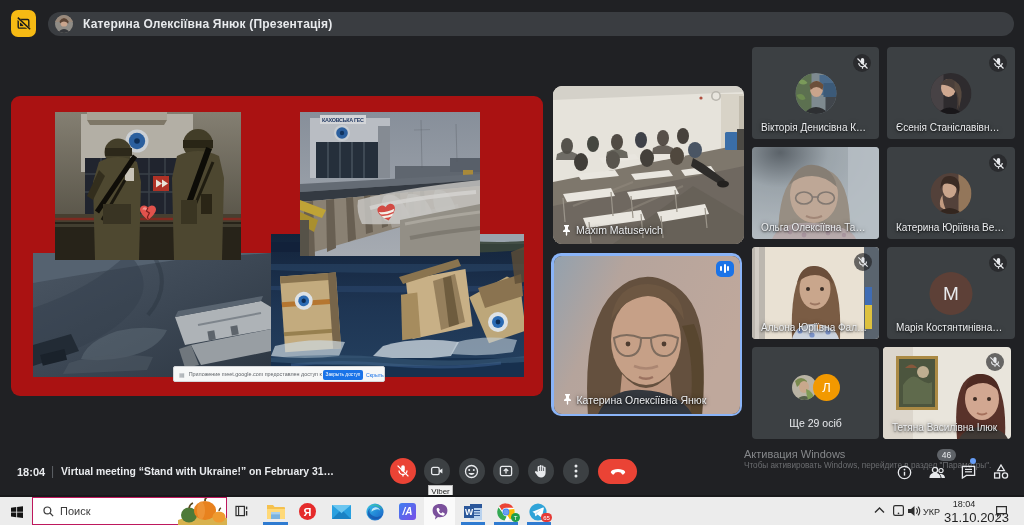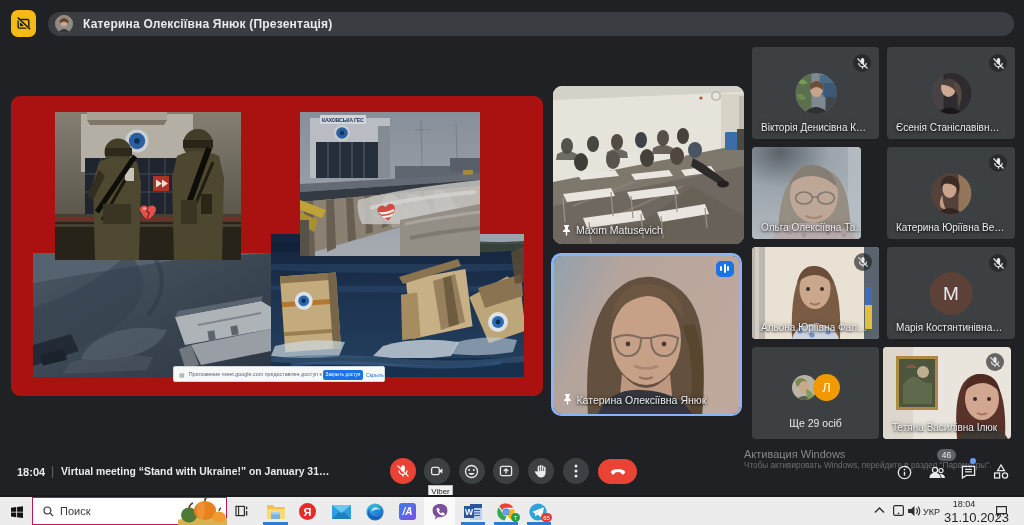--- a/index.html
+++ b/index.html
@@ -435,21 +435,21 @@
         <g stroke="#e8eaed" stroke-width="1.3" fill="none">
           <rect x="5.2" y="1.2" width="3.6" height="6.6" rx="1.8" fill="#e8eaed" stroke="none"></rect>
           <path d="M3 6.5 a4 4 0 0 0 8 0"></path>
           <line x1="7" y1="10.5" x2="7" y2="12.6"></line>
           <line x1="1.6" y1="1.6" x2="12.4" y2="12.4"></line>
         </g>
       </svg>
     </div>
 </div>
 
-<div class="tile" style="left:752px;top:147px;width:109px;height:92px;">
+<div class="tile" style="left:752px;top:147px;width:127px;height:92px;">
   <svg width="127" height="92" viewBox="0 0 127 92">
     <defs>
       <radialGradient id="olg" cx="22%" cy="6%" r="95%">
         <stop offset="0" stop-color="#3f474e"></stop>
           <stop offset=".4" stop-color="#8f99a0"></stop>
           <stop offset="1" stop-color="#aeb6bc"></stop>
       </radialGradient>
     </defs>
     <rect width="127" height="92" fill="url(#olg)"></rect>
     <rect x="96" y="0" width="31" height="92" fill="#b2bac0" opacity=".8"></rect>
@@ -588,21 +588,21 @@
           <path d="M3 6.5 a4 4 0 0 0 8 0"></path>
           <line x1="7" y1="10.5" x2="7" y2="12.6"></line>
           <line x1="1.6" y1="1.6" x2="12.4" y2="12.4"></line>
         </g>
       </svg>
     </div>
 </div>
 
 <div class="abs" style="left:17px;top:466px;color:#e8eaed;font-size:11px;font-weight:bold;">18:04</div>
 <div class="abs" style="left:51px;top:464px;color:#5f6368;font-size:12px;">|</div>
-<div class="abs" style="left:61px;top:466px;color:#e8eaed;font-size:10.4px;font-weight:bold;letter-spacing:0px;">Virtual meeting “Stand with Ukraine!” on January 31…</div>
+<div class="abs" style="left:61px;top:466px;color:#e8eaed;font-size:10.4px;font-weight:bold;letter-spacing:0px;">Virtual meeting “Stand with Ukraine!” on February 31…</div>
 
 <div class="abs" style="left:390px;top:458px;width:26px;height:26px;border-radius:50%;background:#ea4335;display:flex;align-items:center;justify-content:center;">
   <svg width="14" height="14" viewBox="0 0 14 14">
       <g stroke="#fff" stroke-width="1.3" fill="none">
         <rect x="5.2" y="1.2" width="3.6" height="6.6" rx="1.8" fill="#fff" stroke="none"></rect>
         <path d="M3 6.5 a4 4 0 0 0 8 0"></path>
         <line x1="7" y1="10.5" x2="7" y2="12.6"></line>
         <line x1="1.6" y1="1.6" x2="12.4" y2="12.4"></line>
       </g>
     </svg>

